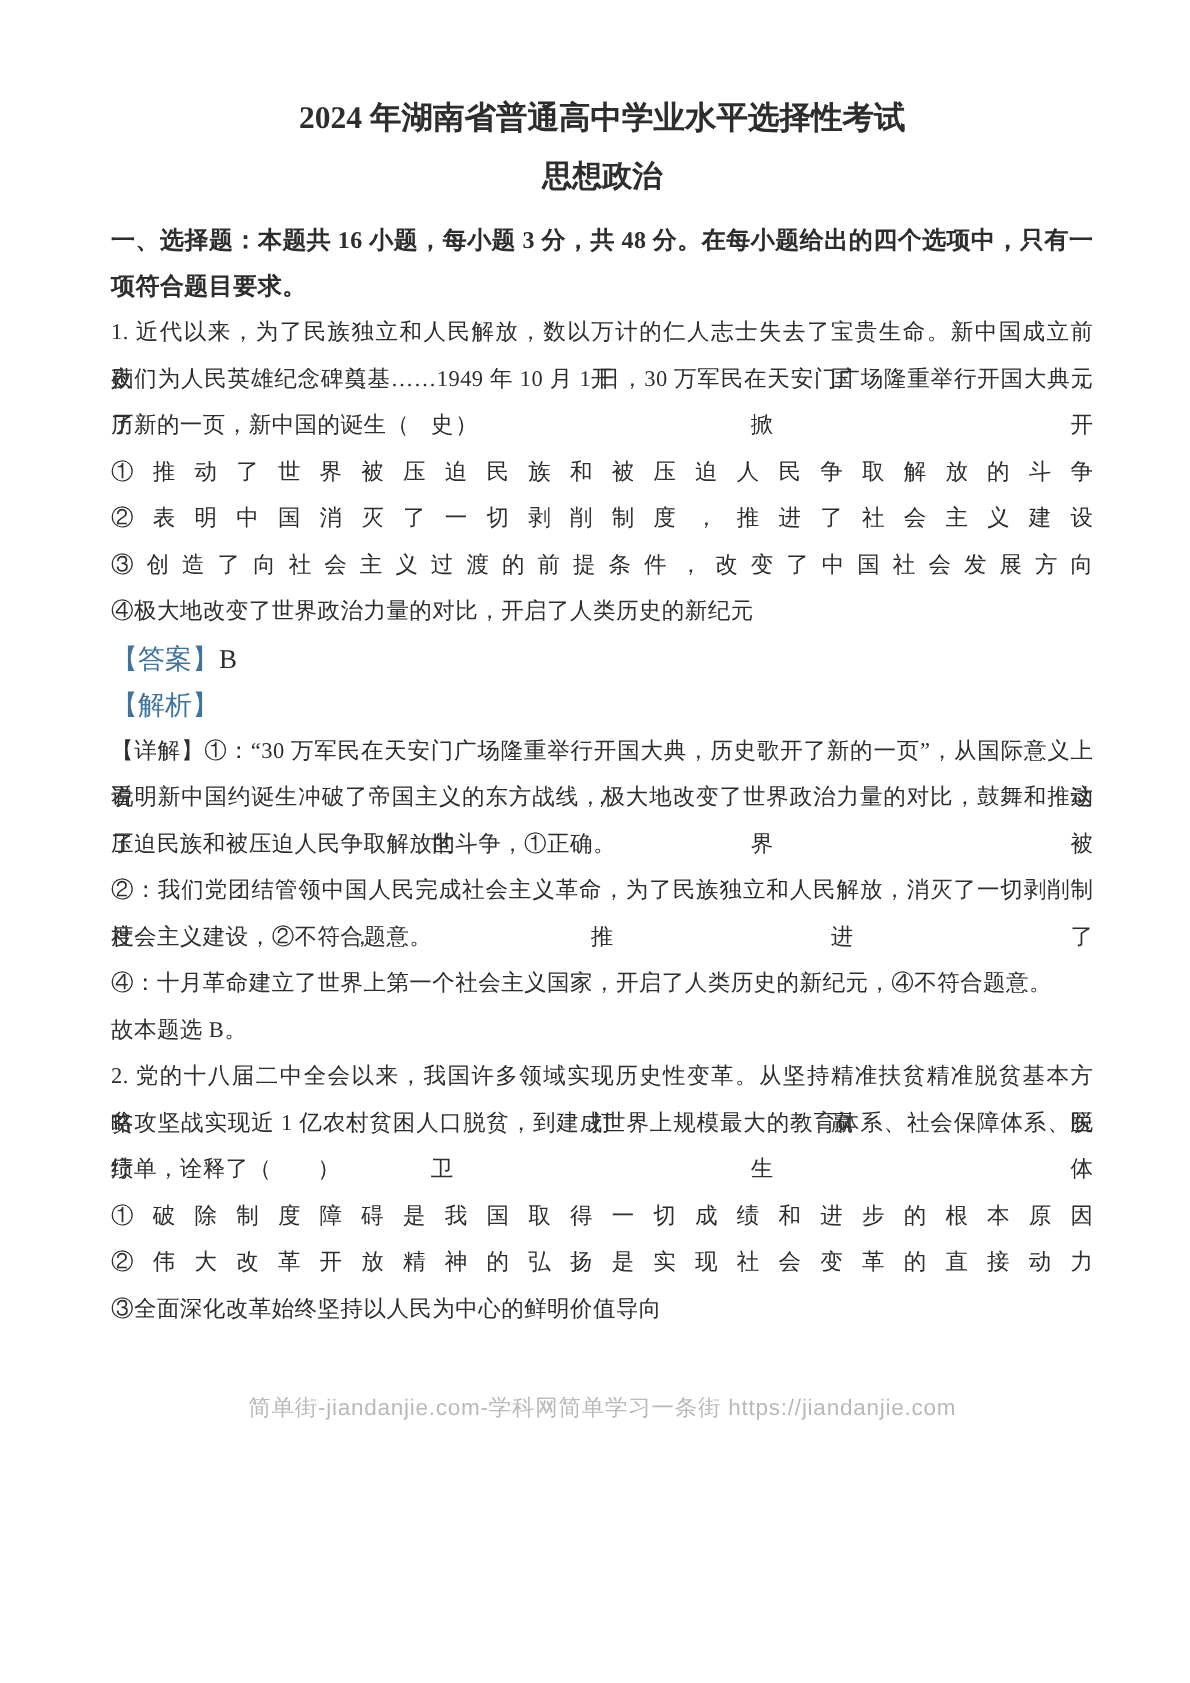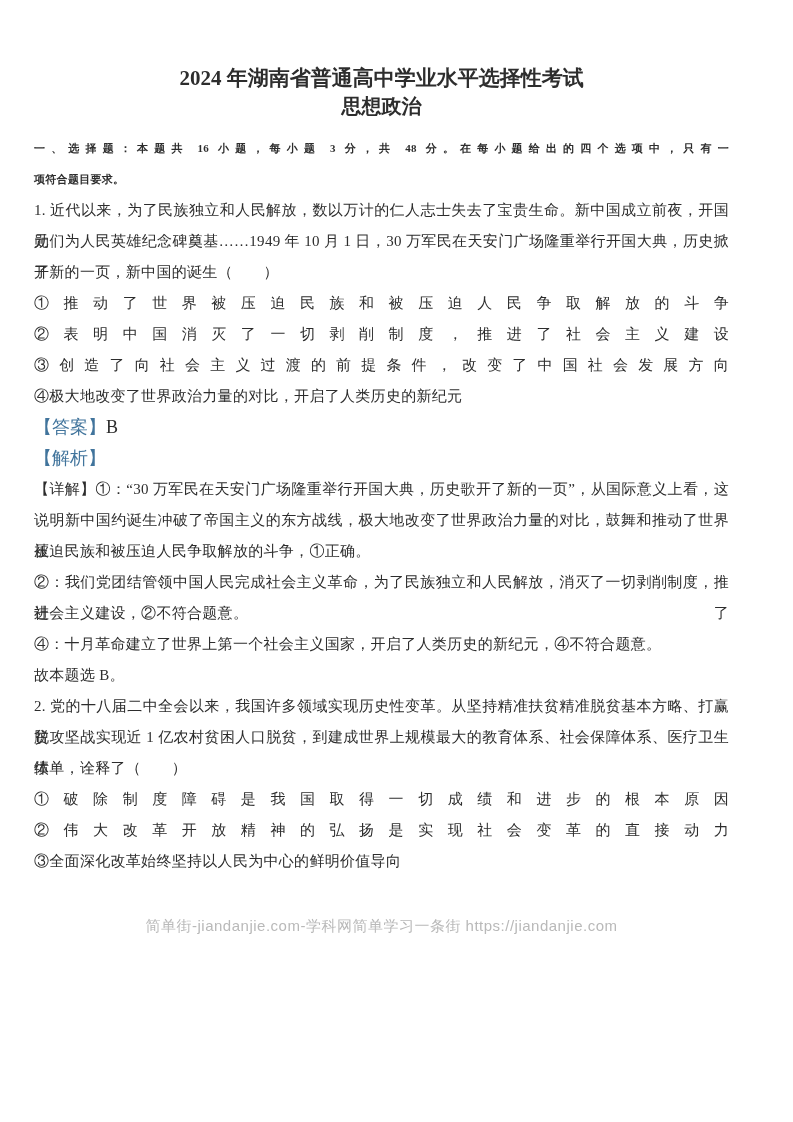--- a/index.html
+++ b/index.html
@@ -7,31 +7,31 @@
     --label-blue:#41749c;
     --footer-gray:#b9b9b9;
   }
   html,body{margin:0;padding:0;}
   body{
     width:793px;height:1122px;background:#ffffff;
     font-family:"Liberation Serif","DejaVu Serif",serif;
     color:var(--text-color);
     overflow:hidden;
   }
-  .page{padding:0 64px 0 34px;}
+  .page{padding:0 64px 0 74px;}
   .doc-title{
     margin-top:64px;text-align:center;font-weight:bold;
     font-size:21px;line-height:28px;white-space:nowrap;
   }
   .doc-subtitle{
-    text-align:center;font-weight:bold;
+    margin-top:12px;text-align:center;font-weight:bold;
     font-size:20px;line-height:28px;
   }
   .section-header{margin-top:13px;}
-  .section-header .line{font-weight:bold;font-size:11px;}
+  .section-header .line{font-weight:bold;font-size:16px;}
   .line{
     height:31px;line-height:31px;font-size:15px;
     letter-spacing:0.3px;
   }
   .line.fill{
     text-align:justify;
     text-align-last:justify;
   }
   .choices-row{height:31px;line-height:31px;font-size:15px;}
   .choice{display:inline-block;width:164px;}

